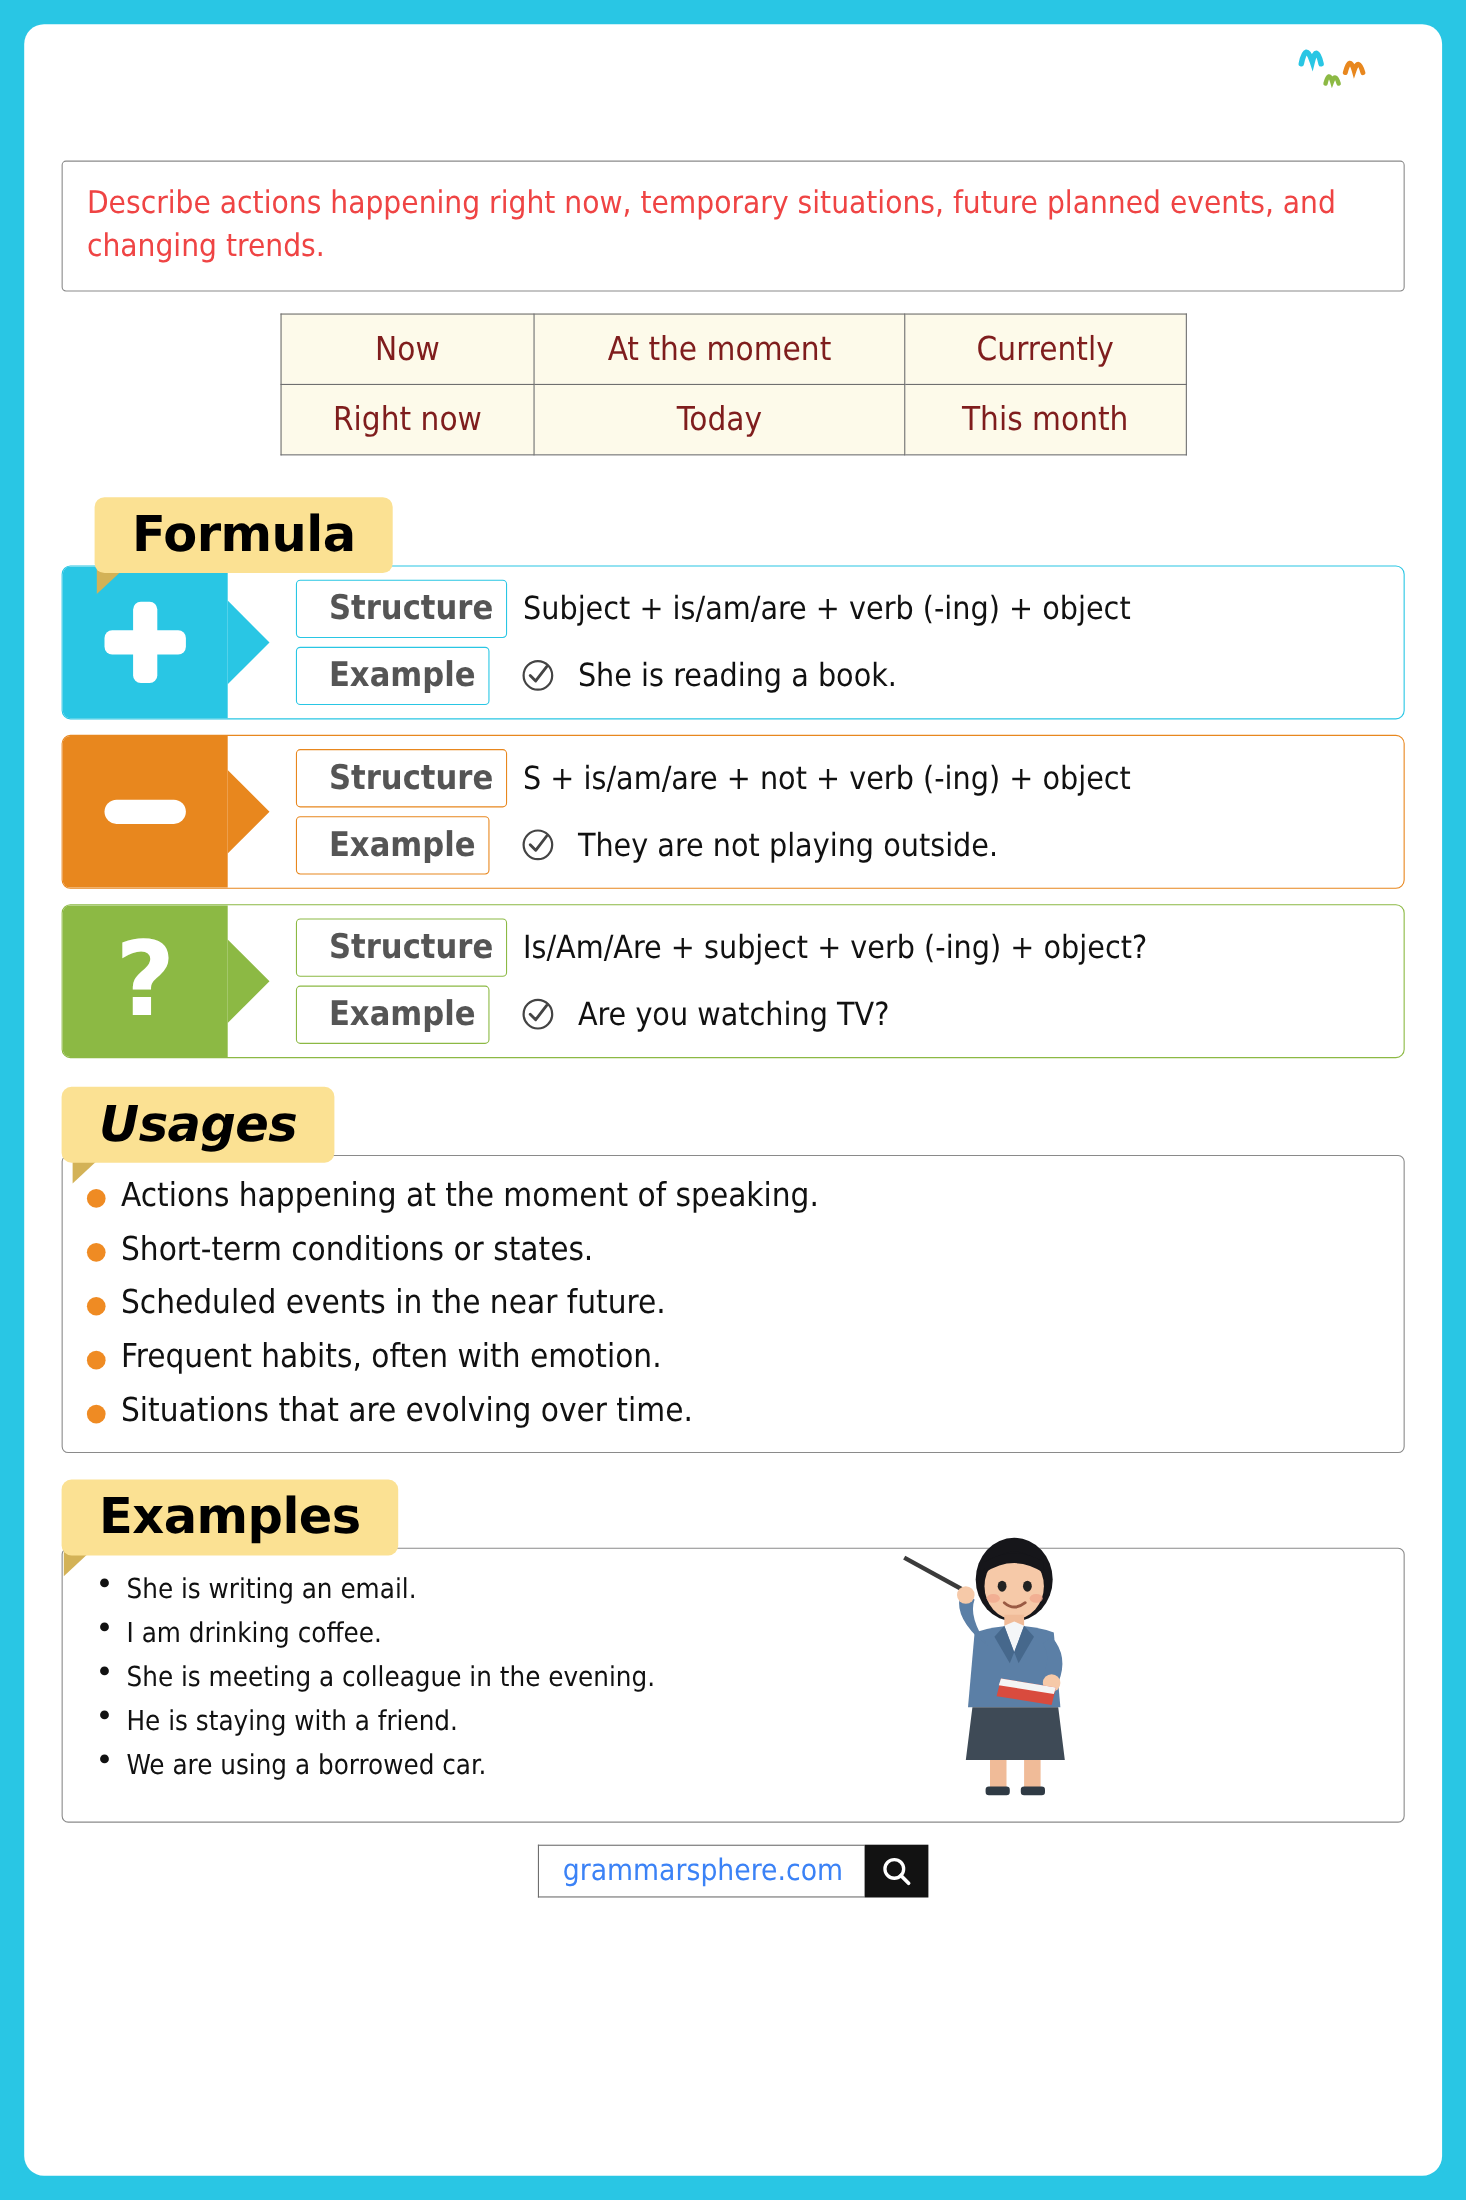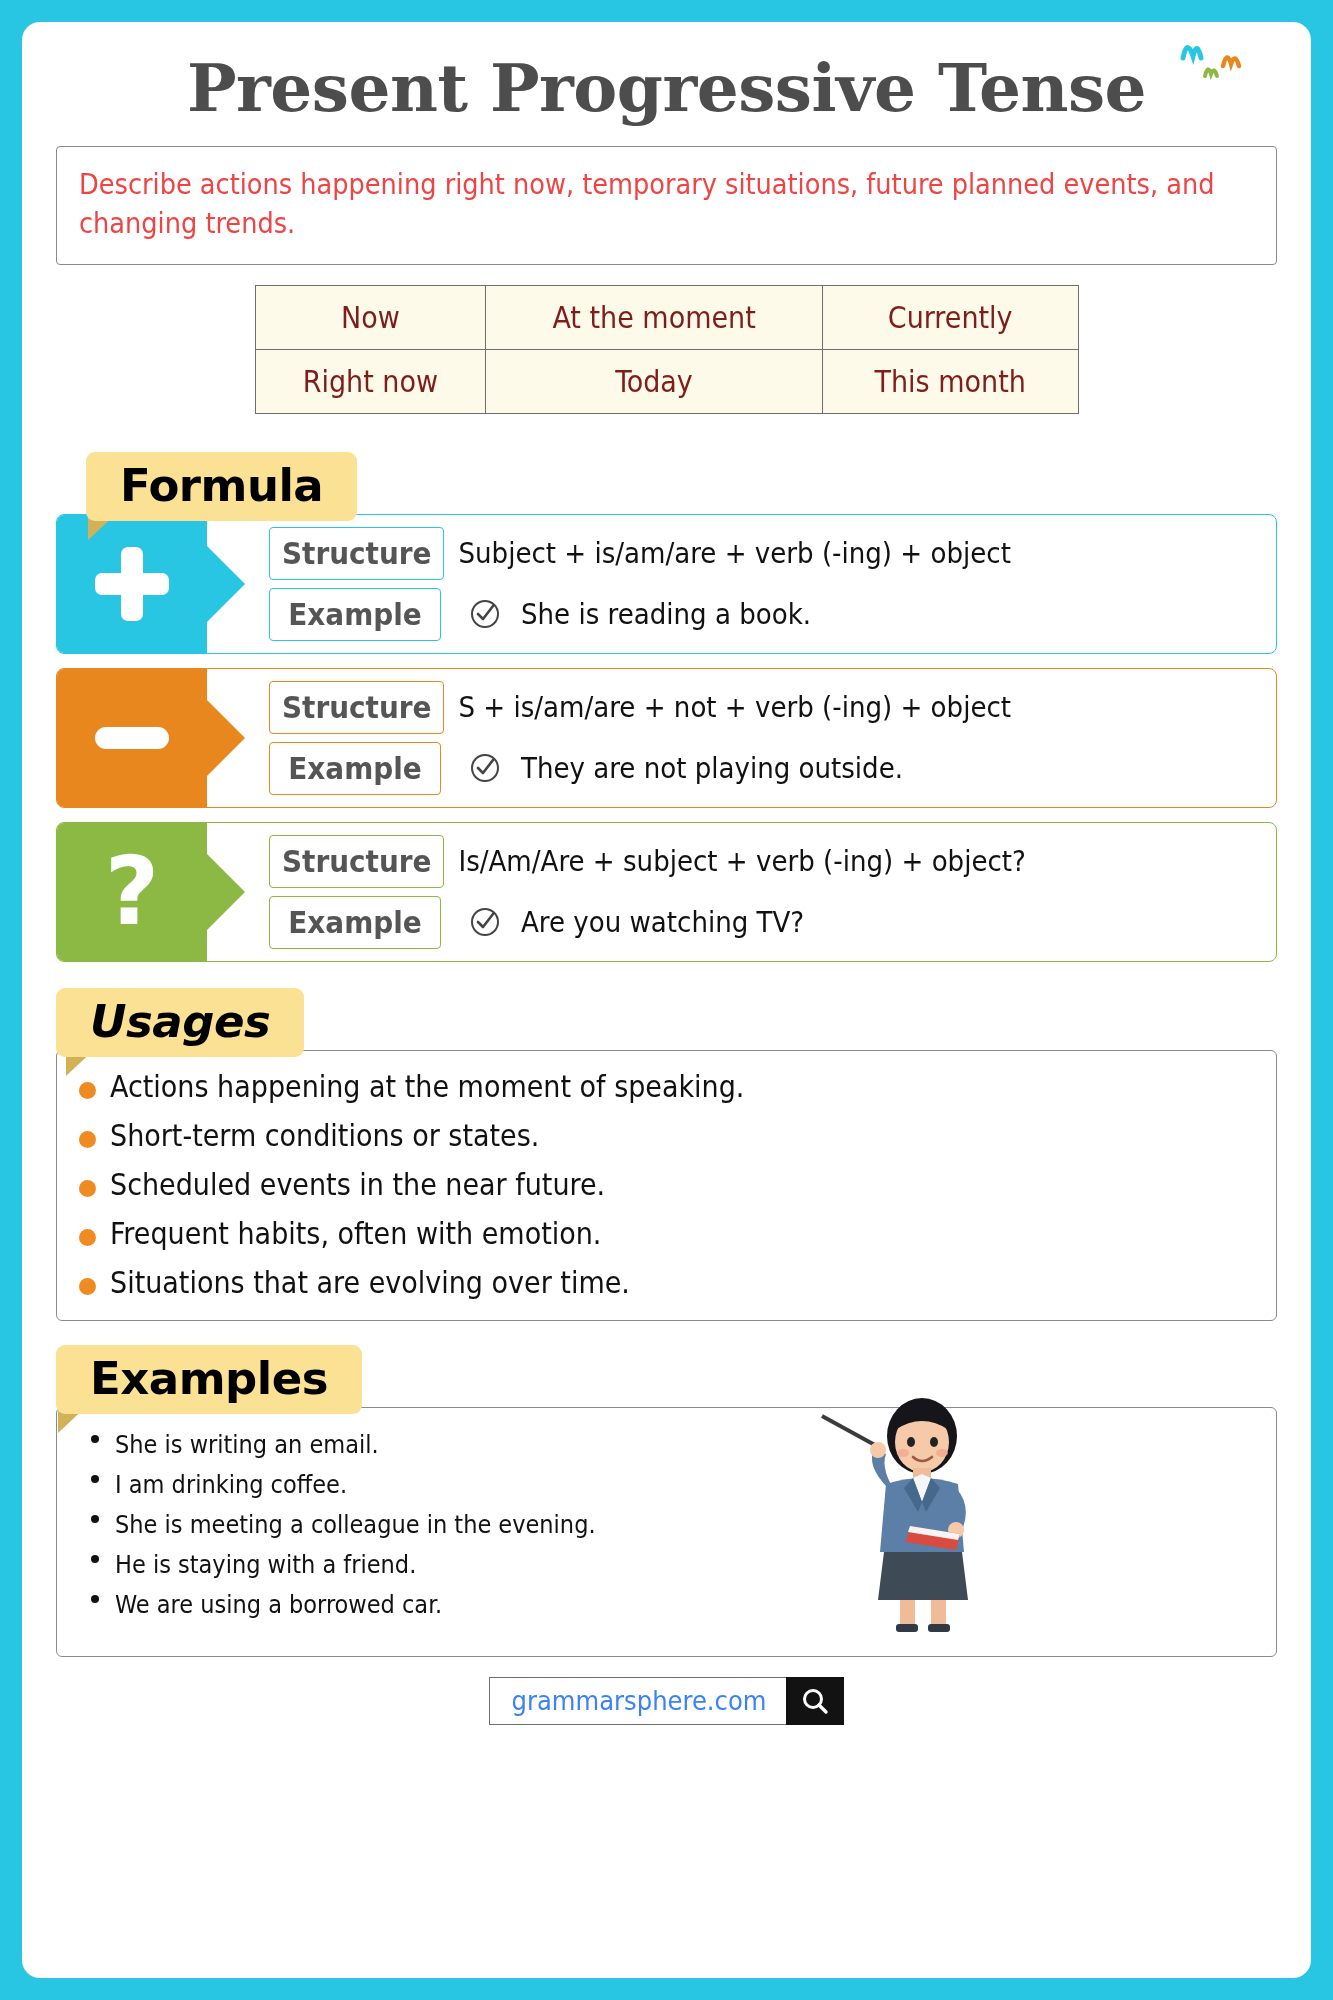--- a/index.html
+++ b/index.html
@@ -165,21 +165,21 @@
     gap: 8px;
   }
   .formula-line { display: flex; align-items: center; gap: 14px; }
 
   .tag {
     flex: 0 0 auto;
     min-width: 172px;
     text-align: center;
     border: 1.5px solid #29c6e4;
     border-radius: 4px;
-    padding: 7px 12px 8px 12px;
+    padding: 7px 12px 8px 29px;
     font-size: 31px;
     font-weight: bold;
     color: #555555;
     font-family: "DejaVu Sans Condensed", "Liberation Sans", sans-serif;
   }
   .formula-row.neg .tag { border-color: #e8871e; }
   .formula-row.que .tag { border-color: #8cb944; }
 
   .formula-text {
     font-size: 29px;
@@ -253,21 +253,20 @@
     width: 58px;
     display: flex; align-items: center; justify-content: center;
   }
 </style>
 </head>
 <body>
 
 <div class="poster">
 
   <div class="title-wrap">
-    <div class="title">Present Progressive Tense</div>
     <svg class="birds" viewBox="0 0 80 52">
       <path d="M8 26 Q12 6 18 24 Q22 8 26 26" stroke="#29c6e4" stroke-width="5" fill="none" stroke-linecap="round"></path>
       <path d="M48 34 Q52 18 56 32 Q60 20 64 34" stroke="#e8871e" stroke-width="4.5" fill="none" stroke-linecap="round"></path>
       <path d="M30 44 Q33 32 36 42 Q39 34 42 44" stroke="#8cb944" stroke-width="4" fill="none" stroke-linecap="round"></path>
     </svg>
   </div>
 
   <div class="desc-box">
     <div class="desc-text">Describe actions happening right now, temporary situations, future planned events, and changing trends.</div>
   </div>

